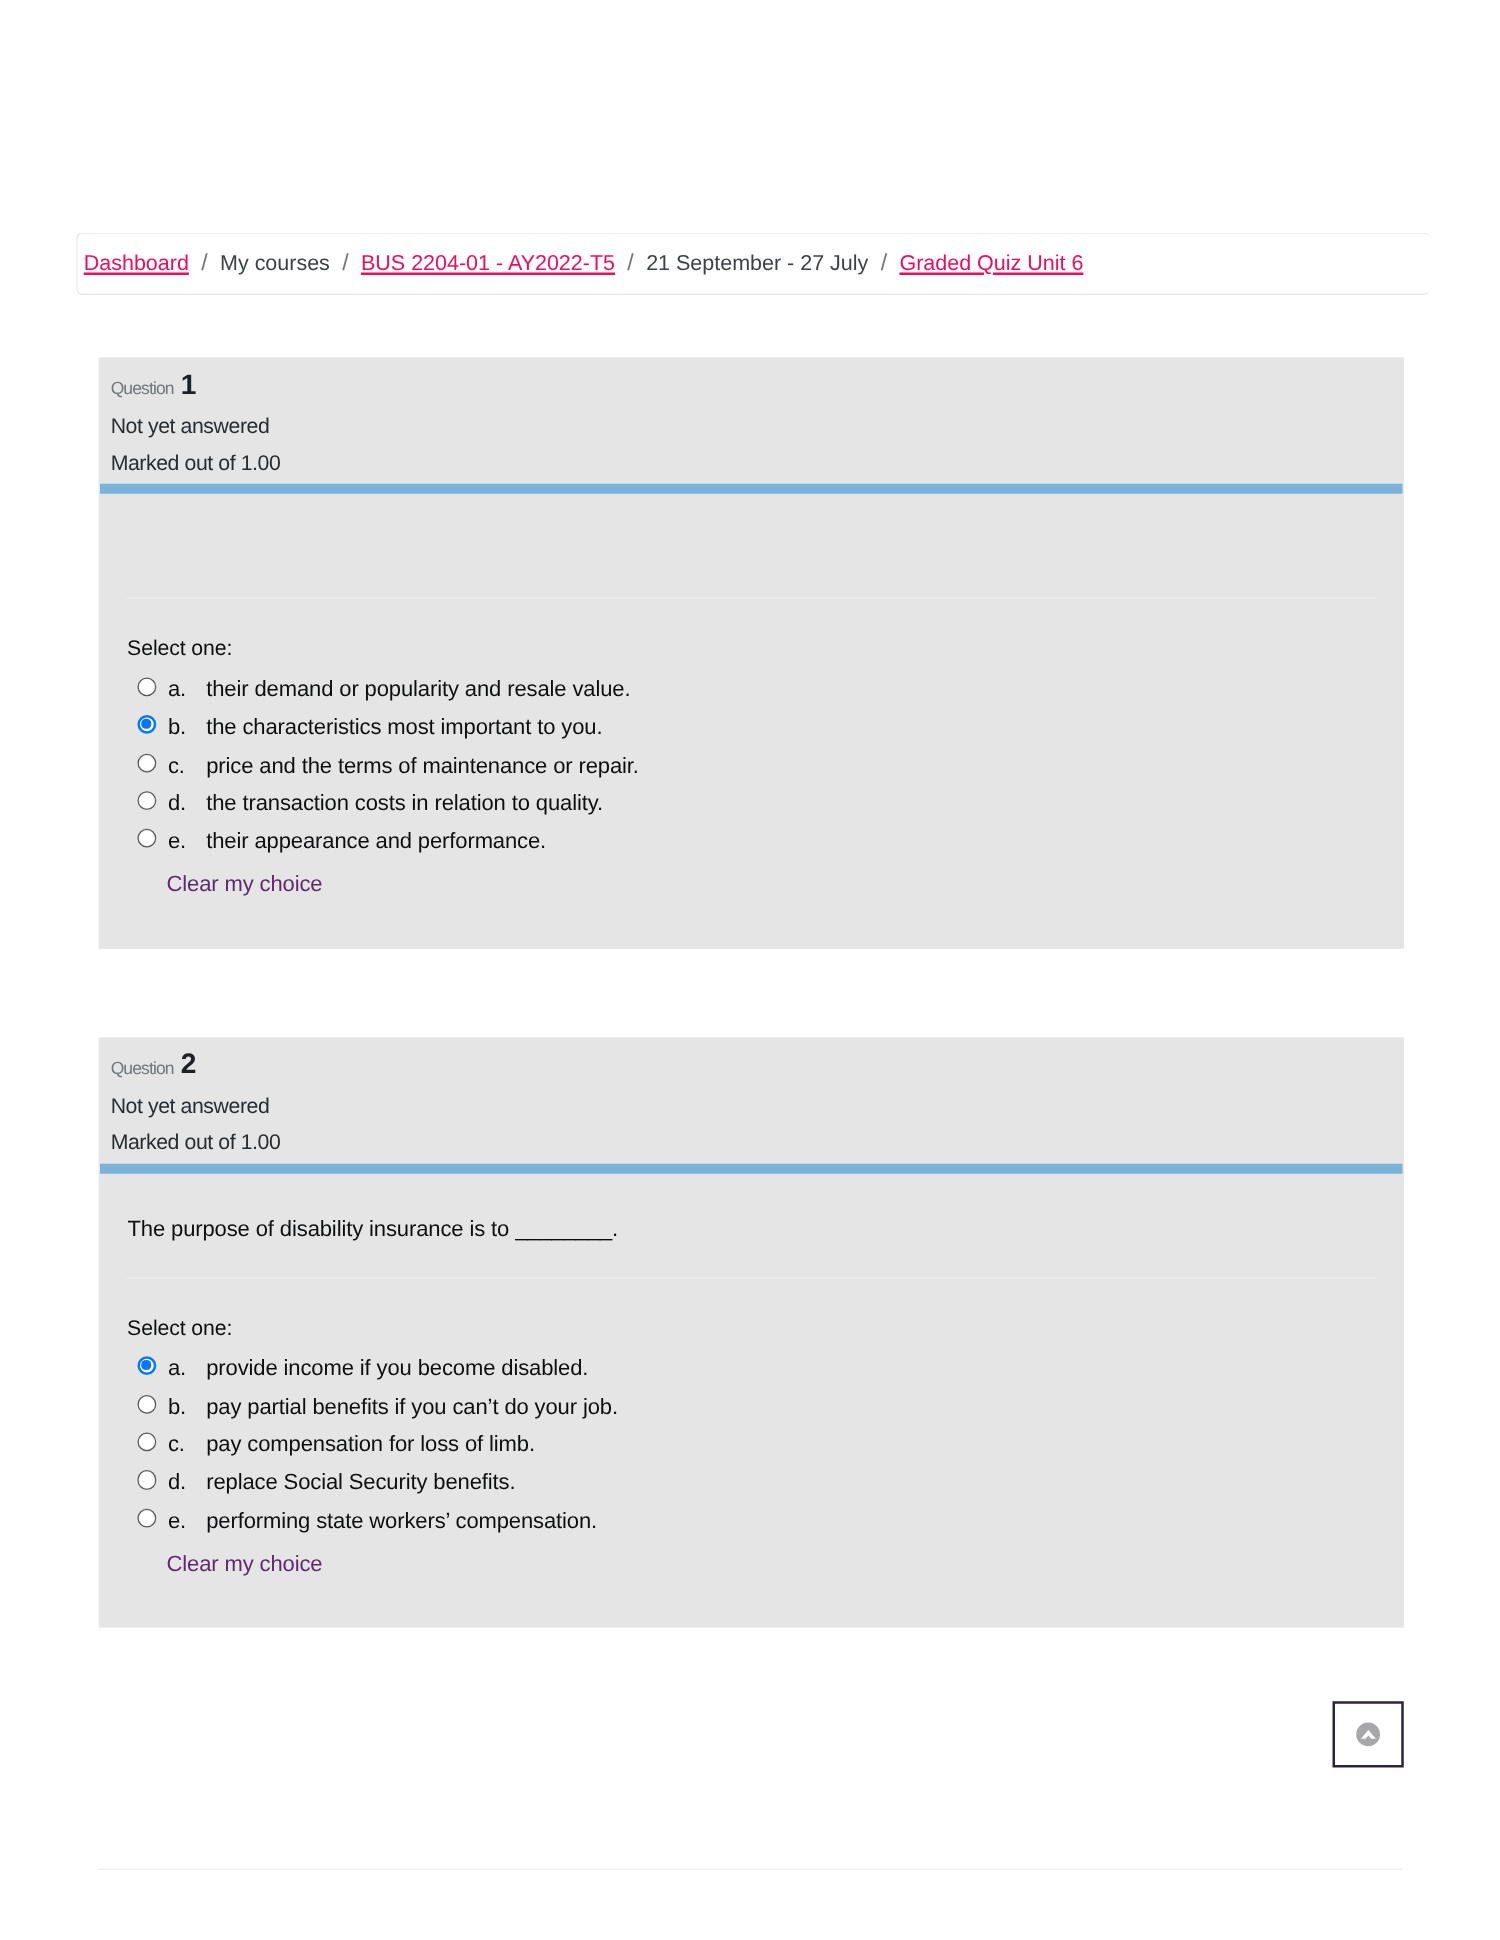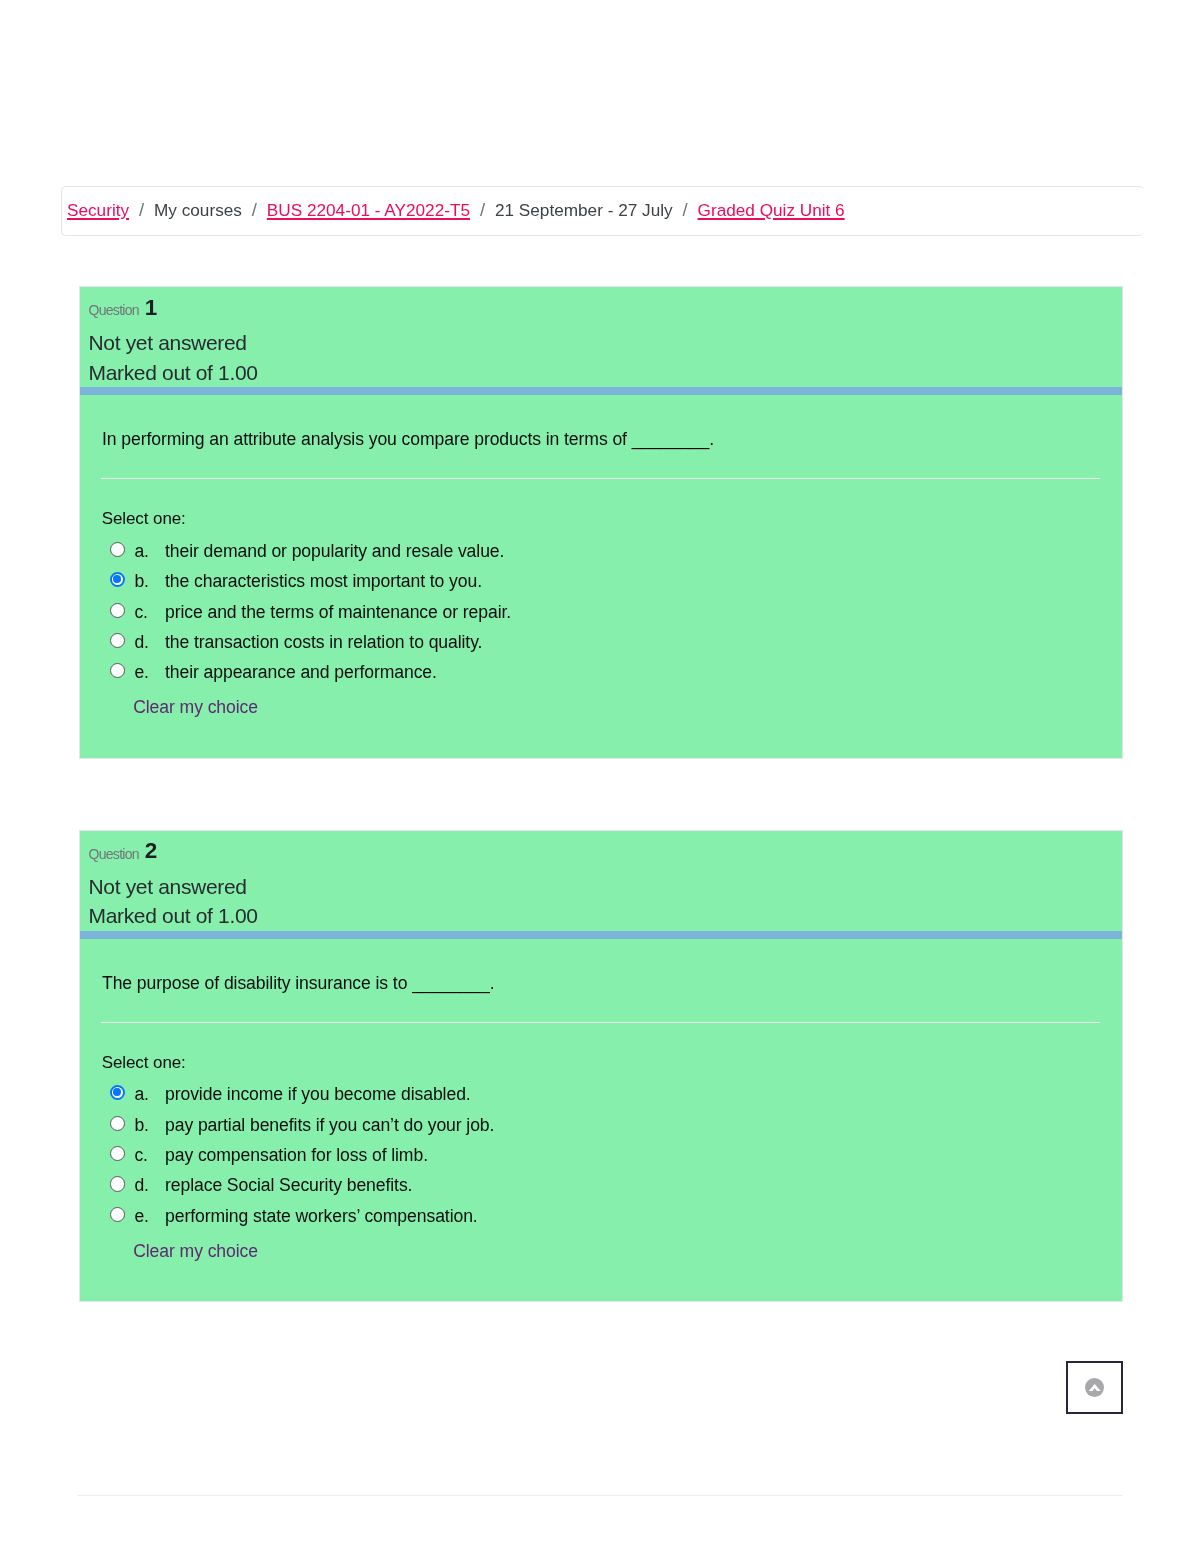--- a/index.html
+++ b/index.html
@@ -27,24 +27,24 @@
   .bc-link{
     color:#ec0d5e; text-decoration:underline;
     text-decoration-thickness:1.6px; text-underline-offset:1.8px;
   }
   .bc-plain{ color:#3d4246; }
   .bc-sep{ color:#70767a; padding:0 9.9px; font-size:18.5px; }
 
   
   .qbox{
     position:absolute; left:79px; width:1043.5px; height:472.8px;
-    border:1px solid #e3e7eb; background:#86efac;
+    border:1px solid #e3e7eb; background:#e5e5e5;
   }
   .qhead{ position:absolute; left:0; top:0; width:100%; }
-  .qinfo-line{ position:absolute; left:8.5px; font-size:21px; letter-spacing:-0.33px; line-height:1; color:#272c31; white-space:nowrap; }
+  .qinfo-line{ position:absolute; left:8.5px; font-size:17px; letter-spacing:-0.33px; line-height:1; color:#272c31; white-space:nowrap; }
   .qinfo-line.no{ color:#70767a; font-size:14px; letter-spacing:-0.7px; }
   .qinfo-line.no b{ color:#1d2125; font-weight:700; font-size:22.5px; letter-spacing:0; position:relative; top:-0.5px; left:2.5px; }
   .l1{ top:10px; }
   .l2{ top:45.3px; }
   .l3{ top:74.5px; }
   .qbar{ position:absolute; left:0; top:100px; width:100%; height:8px; background:#7cb3da; }
 
   .qtext{
     position:absolute; left:22px; top:142.0px; font-size:17.6px; letter-spacing:-0.09px; line-height:20px;
     color:#0c0e10; white-space:nowrap;
@@ -83,41 +83,40 @@
   }
   .footline{ position:absolute; left:78px; top:1495px; width:1044px; height:1px; background:#ededf0; }
 </style>
 </head>
 <body>
 
 <div class="page">
 
   <nav class="breadcrumb-bar">
     <div class="bc-list">
-        <a class="bc-item bc-link">Security</a>
+        <a class="bc-item bc-link">Dashboard</a>
         <span class="bc-sep">/</span>
         <span class="bc-item bc-plain">My courses</span>
         <span class="bc-sep">/</span>
         <a class="bc-item bc-link">BUS 2204-01 - AY2022-T5</a>
         <span class="bc-sep">/</span>
         <span class="bc-item bc-plain">21 September - 27 July</span>
         <span class="bc-sep">/</span>
         <a class="bc-item bc-link">Graded Quiz Unit 6</a>
       </div>
   </nav>
 
   <div id="questions">
       <div class="qbox" style="top: 286px;">
         <div class="qhead">
           <div class="qinfo-line no l1"><span>Question</span> <b>1</b></div>
           <div class="qinfo-line l2">Not yet answered</div>
           <div class="qinfo-line l3">Marked out of 1.00</div>
         </div>
         <div class="qbar"></div>
-        <div class="qtext">In performing an attribute analysis you compare products in terms of ________.</div>
         <div class="qsep"></div>
         <div class="selone">Select one:</div>
         <div class="opt" style="top:253.7px">
           <span class="radio"></span>
           <span class="olab">a.</span>
           <span class="otext">their demand or popularity and resale value.</span>
         </div>
         <div class="opt" style="top:284.1px">
           <span class="radio on"></span>
           <span class="olab">b.</span>

